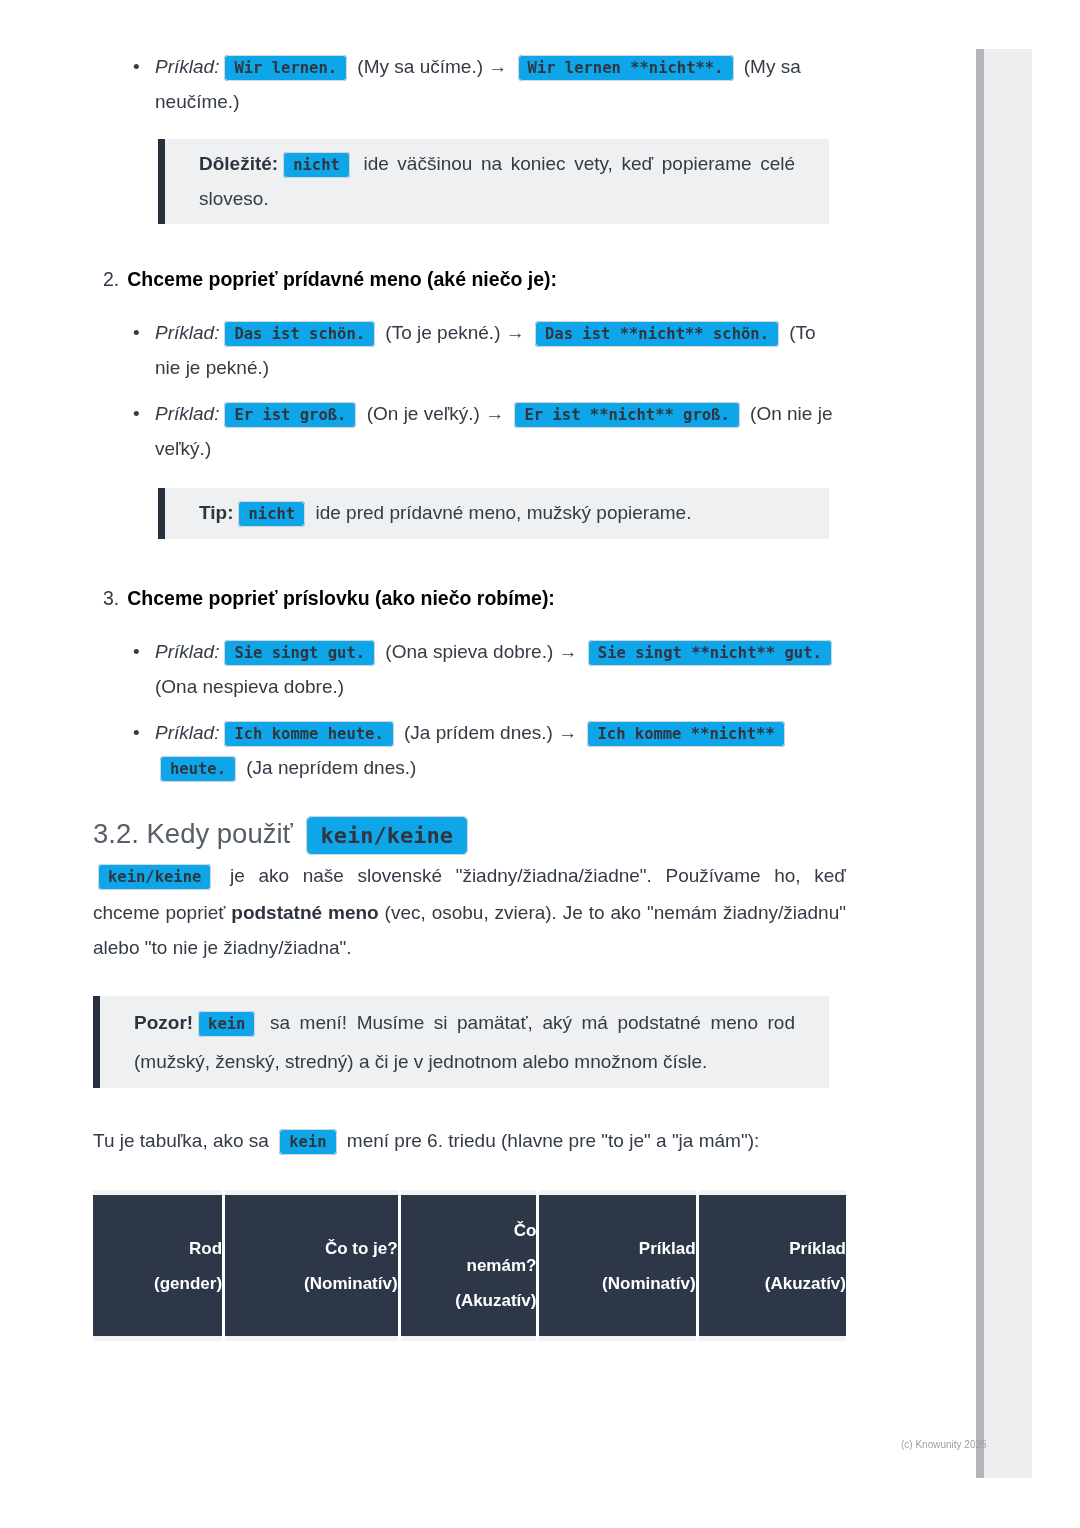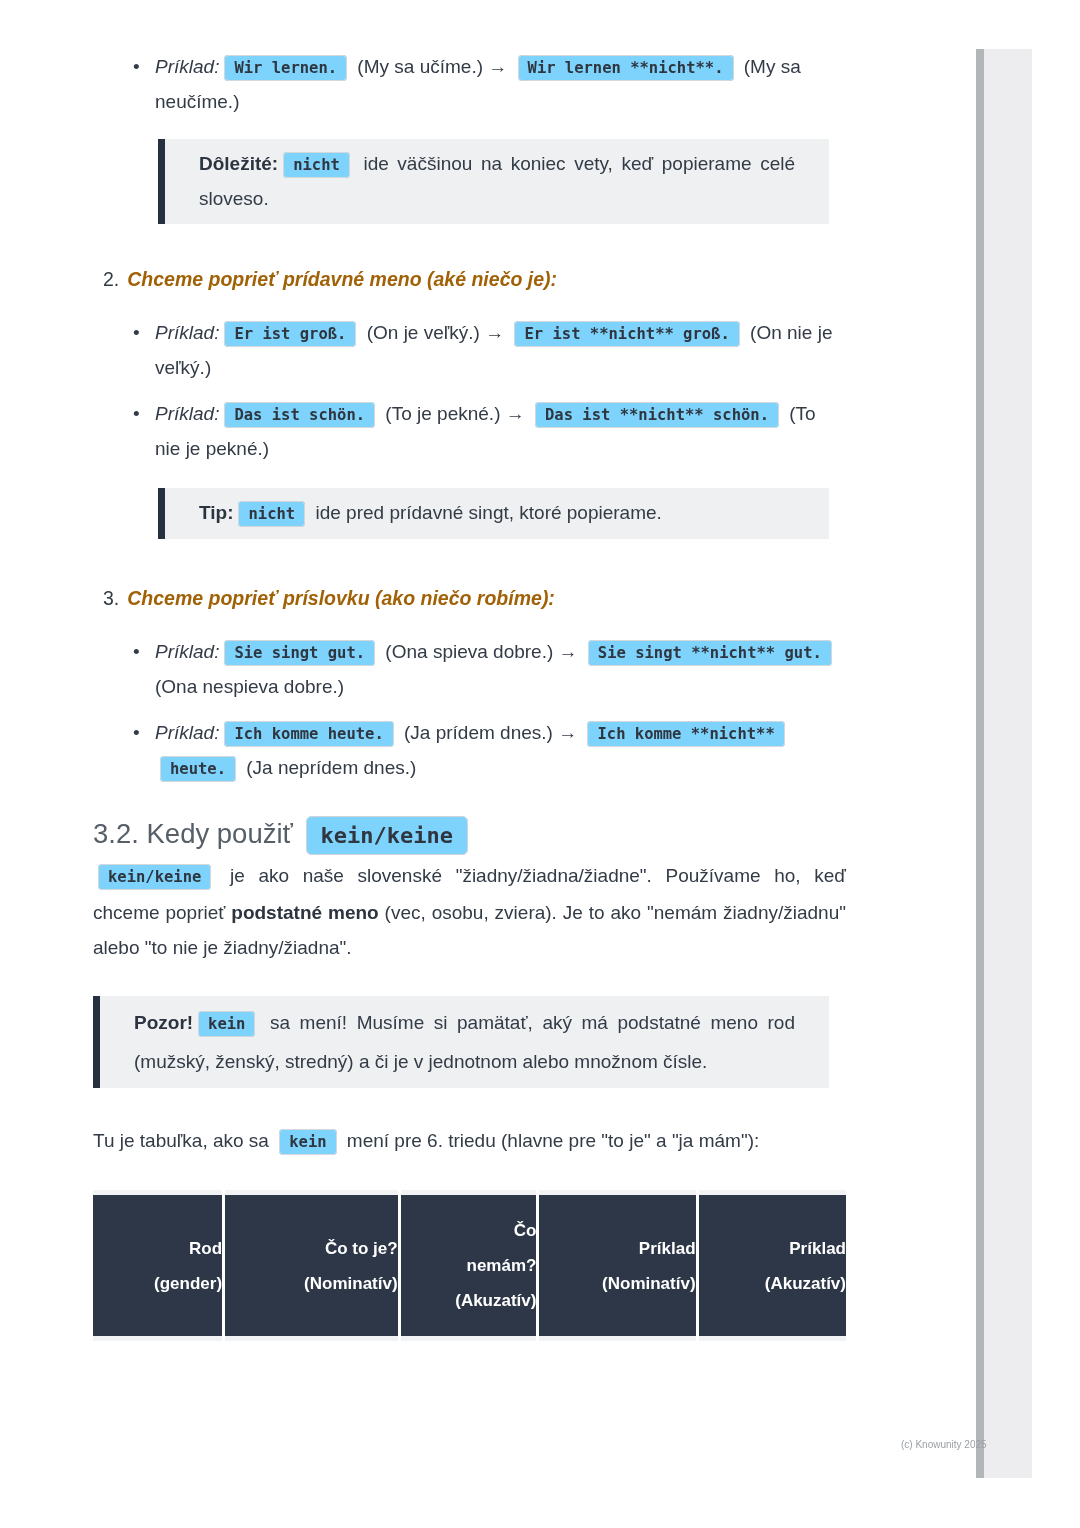--- a/index.html
+++ b/index.html
@@ -15,34 +15,34 @@
   
   .blist { list-style:none; }
   .bitem { position:relative; padding-left:62px; margin-bottom:12px; }
   .bitem::before { content:"•"; position:absolute; left:40px; top:0;
                    font-size:19px; color:#333b46; }
 
   .seg-p { }
   .seg-i { font-style:italic; }
   .seg-b { font-weight:bold; color:#2c3440; }
   .seg-c { font-family:"DejaVu Sans Mono", monospace; font-weight:bold;
-           font-size:15.5px; background:#7dd3fc; border:1px solid #d5d8db;
+           font-size:15.5px; background:#0ea5e9; border:1px solid #d5d8db;
            border-radius:4px; padding:3px 9px; margin:0 5px; color:#2f3640;
            -webkit-box-decoration-break:clone; box-decoration-break:clone; }
 
   
   .callout { background:#eef0f2; border-left:7px solid #27303e;
              padding:8px 34px; text-align:justify; }
   .callout.indented { margin-left:65px; margin-right:17px; }
   .callout.flush { margin-right:17px; line-height:37px; }
 
   
   .numhead { padding-left:10px; margin-top:0; font-size:19.5px; }
   .numhead .num { font-weight:normal; margin-right:8px; }
-  .numhead .txt { font-weight:bold; color:#a16207;font-style:italic; }
+  .numhead .txt { font-weight:bold; color:#000000; }
 
   
   .h2 { font-size:27.5px; line-height:44px; color:#565e68; font-weight:normal; }
   .h2 .seg-c { font-size:22px; padding:6px 14px; border-radius:6px;
                border-color:#d1d5d9; color:#2f3640; }
 
   .para { text-align:justify; line-height:35px; }
 
   
   .mt-first   { margin-top:50px; }
@@ -92,26 +92,26 @@
 
     <div class="callout indented mt-callout1">
       <span><span class="seg-b">Dôležité:</span><span class="seg-c">nicht</span><span class="seg-p"> ide väčšinou na koniec vety, keď popierame celé sloveso.</span></span>
     </div>
 
     <div class="numhead mt-head2">
       <span class="num">2.</span><span class="txt">Chceme poprieť prídavné meno (aké niečo je):</span>
     </div>
 
     <ul class="blist mt-list2">
+      <li class="bitem"><span class="seg-i">Príklad:</span><span class="seg-c">Das ist schön.</span><span class="seg-p"> (To je pekné.) → </span><span class="seg-c">Das ist **nicht** schön.</span><span class="seg-p"> (To nie je pekné.)</span></li>
       <li class="bitem"><span class="seg-i">Príklad:</span><span class="seg-c">Er ist groß.</span><span class="seg-p"> (On je veľký.) → </span><span class="seg-c">Er ist **nicht** groß.</span><span class="seg-p"> (On nie je veľký.)</span></li>
-      <li class="bitem"><span class="seg-i">Príklad:</span><span class="seg-c">Das ist schön.</span><span class="seg-p"> (To je pekné.) → </span><span class="seg-c">Das ist **nicht** schön.</span><span class="seg-p"> (To nie je pekné.)</span></li>
     </ul>
 
     <div class="callout indented mt-tip">
-      <span><span class="seg-b">Tip:</span><span class="seg-c">nicht</span><span class="seg-p"> ide pred prídavné singt, ktoré popierame.</span></span>
+      <span><span class="seg-b">Tip:</span><span class="seg-c">nicht</span><span class="seg-p"> ide pred prídavné meno, mužský popierame.</span></span>
     </div>
 
     <div class="numhead mt-head3">
       <span class="num">3.</span><span class="txt">Chceme poprieť príslovku (ako niečo robíme):</span>
     </div>
 
     <ul class="blist mt-list3">
       <li class="bitem"><span class="seg-i">Príklad:</span><span class="seg-c">Sie singt gut.</span><span class="seg-p"> (Ona spieva dobre.) → </span><span class="seg-c">Sie singt **nicht** gut.</span><span class="seg-p"> (Ona nespieva dobre.)</span></li>
       <li class="bitem"><span class="seg-i">Príklad:</span><span class="seg-c">Ich komme heute.</span><span class="seg-p"> (Ja prídem dnes.) → </span><span class="seg-c">Ich komme **nicht** heute.</span><span class="seg-p"> (Ja neprídem dnes.)</span></li>
     </ul>

